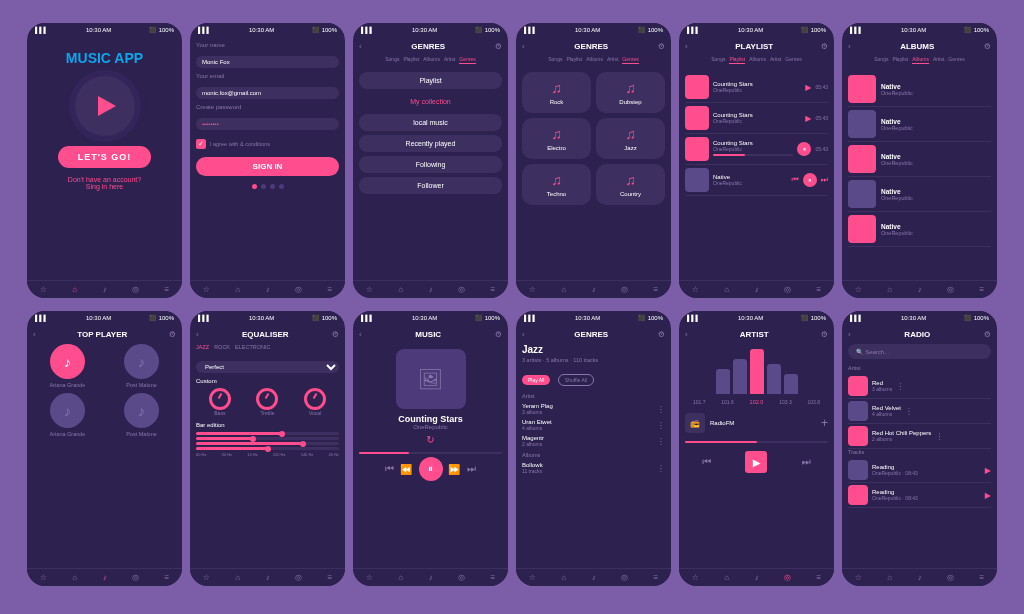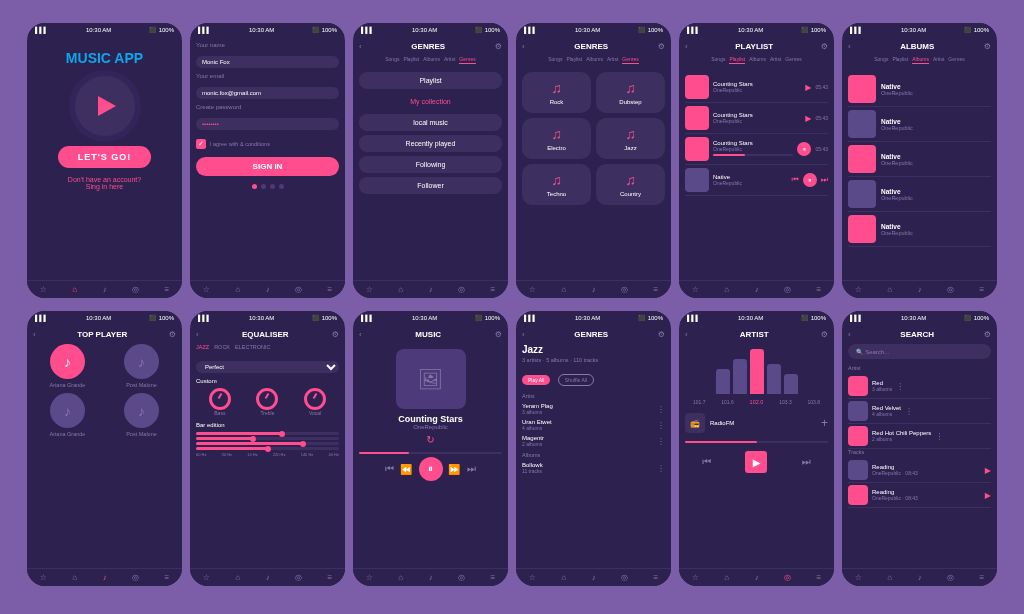--- a/index.html
+++ b/index.html
@@ -926,21 +926,21 @@
 
   <div class="phone-screen">
     <div class="status-bar">
       <span>▌▌▌</span>
       <span>10:30 AM</span>
       <span>⬛ 100%</span>
     </div>
     <div class="screen-content">
       <div class="screen-header">
         <span style="color:#8877AA;font-size:8px;">‹</span>
-        <span class="screen-title">SEARCH</span>
+        <span class="screen-title">RADIO</span>
         <span class="gear-icon">⚙</span>
       </div>
       <div class="search-box">
         <span>🔍</span>
         <span> Search...</span>
       </div>
       <div class="search-section-label">Artist</div>
       <div class="search-item">
         <div class="search-thumb"></div>
         <div>

